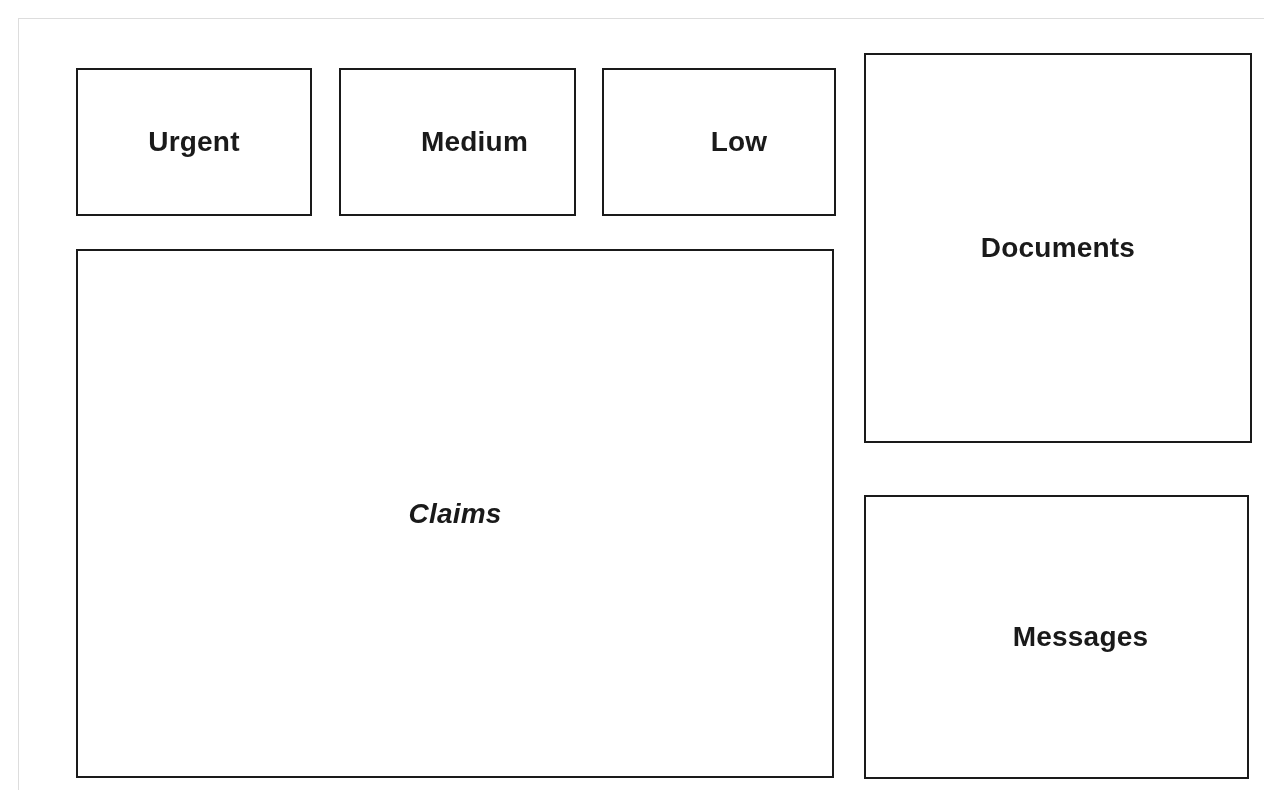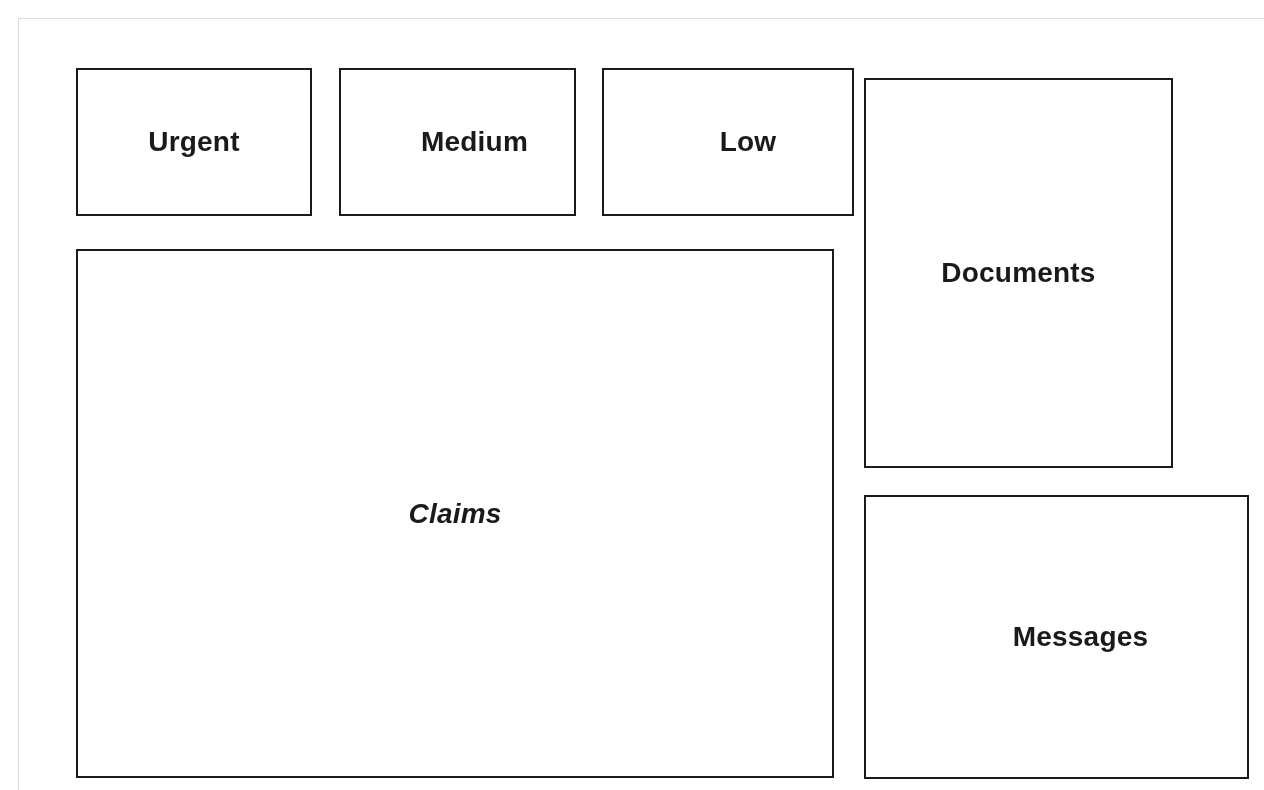--- a/index.html
+++ b/index.html
@@ -43,23 +43,23 @@
   }
   .panel-label {
     font-size: 28px;
     font-weight: 700;
     color: var(--label-text);
     letter-spacing: 0.2px;
     white-space: nowrap;
   }
   .panel-urgent    { left: 60px;  top: 52px;  width: 236px; height: 148px; }
   .panel-medium    { left: 323px; top: 52px;  width: 237px; height: 148px; padding-left: 34px; }
-  .panel-low       { left: 586px; top: 52px;  width: 252px; height: 148px; padding-left: 40px; }
+  .panel-low       { left: 586px; top: 52px;  width: 234px; height: 148px; padding-left: 40px; }
   .panel-claims    { left: 60px;  top: 233px; width: 758px; height: 529px; font-style: italic; }
-  .panel-documents { left: 848px; top: 62px;  width: 309px; height: 390px; }
+  .panel-documents { left: 848px; top: 37px;  width: 388px; height: 390px; }
   .panel-messages  { left: 848px; top: 479px; width: 385px; height: 284px; padding-left: 48px; }
 </style>
 </head>
 <body>
 
 <div class="viewport">
 
   <div class="page-frame"></div>
 
   <div class="panel panel-urgent">

